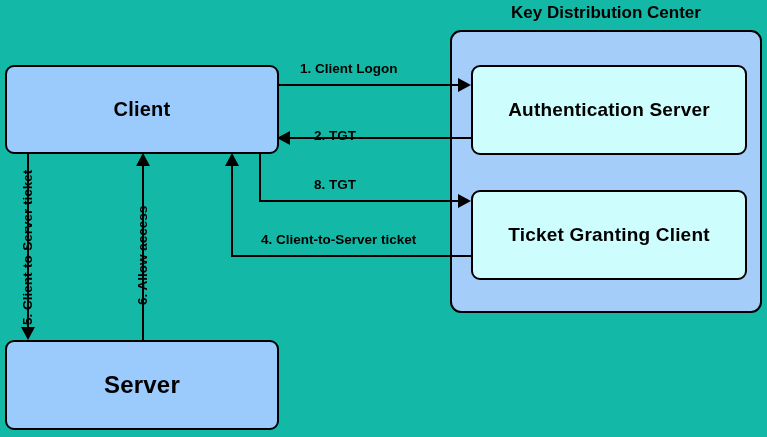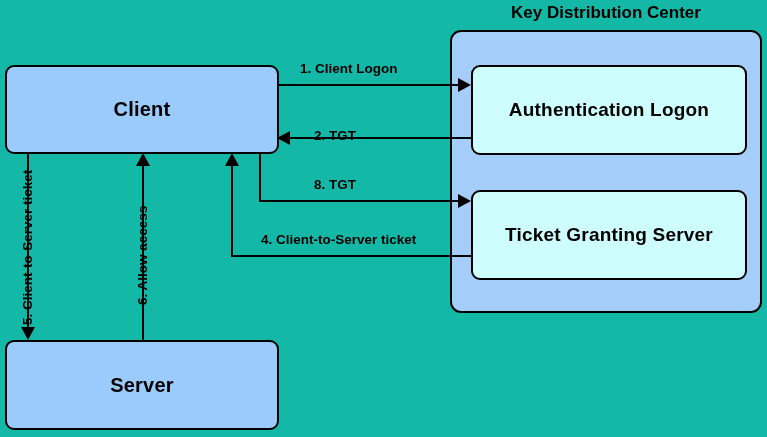--- a/index.html
+++ b/index.html
@@ -43,21 +43,21 @@
     width: 274px; height: 89px;
     background: #9BCBFC;
   }
   #client-box .box-label { font-size: 20px; }
 
   #server-box {
     left: 5px;  top: 340px;
     width: 274px; height: 90px;
     background: #9BCBFC;
   }
-  #server-box .box-label { font-size: 20px; }
+  #server-box .box-label { font-size: 24px; }
 
   #kdc-box {
     left: 450px; top: 30px;
     width: 312px; height: 283px;
     background: #A5CDFA;
     border-radius: 11px;
     display: block;
   }
 
   #auth-server-box {
@@ -142,25 +142,25 @@
 </head>
 <body>
 
 <div id="diagram">
 
   <div id="kdc-title">Key Distribution Center</div>
 
   <div id="kdc-box" class="box"></div>
 
   <div id="auth-server-box" class="box">
-    <span class="box-label">Authentication Logon</span>
+    <span class="box-label">Authentication Server</span>
   </div>
 
   <div id="tgs-box" class="box">
-    <span class="box-label">Ticket Granting Server</span>
+    <span class="box-label">Ticket Granting Client</span>
   </div>
 
   <div id="client-box" class="box">
     <span class="box-label">Client</span>
   </div>
 
   <div id="server-box" class="box">
     <span class="box-label">Server</span>
   </div>
 

